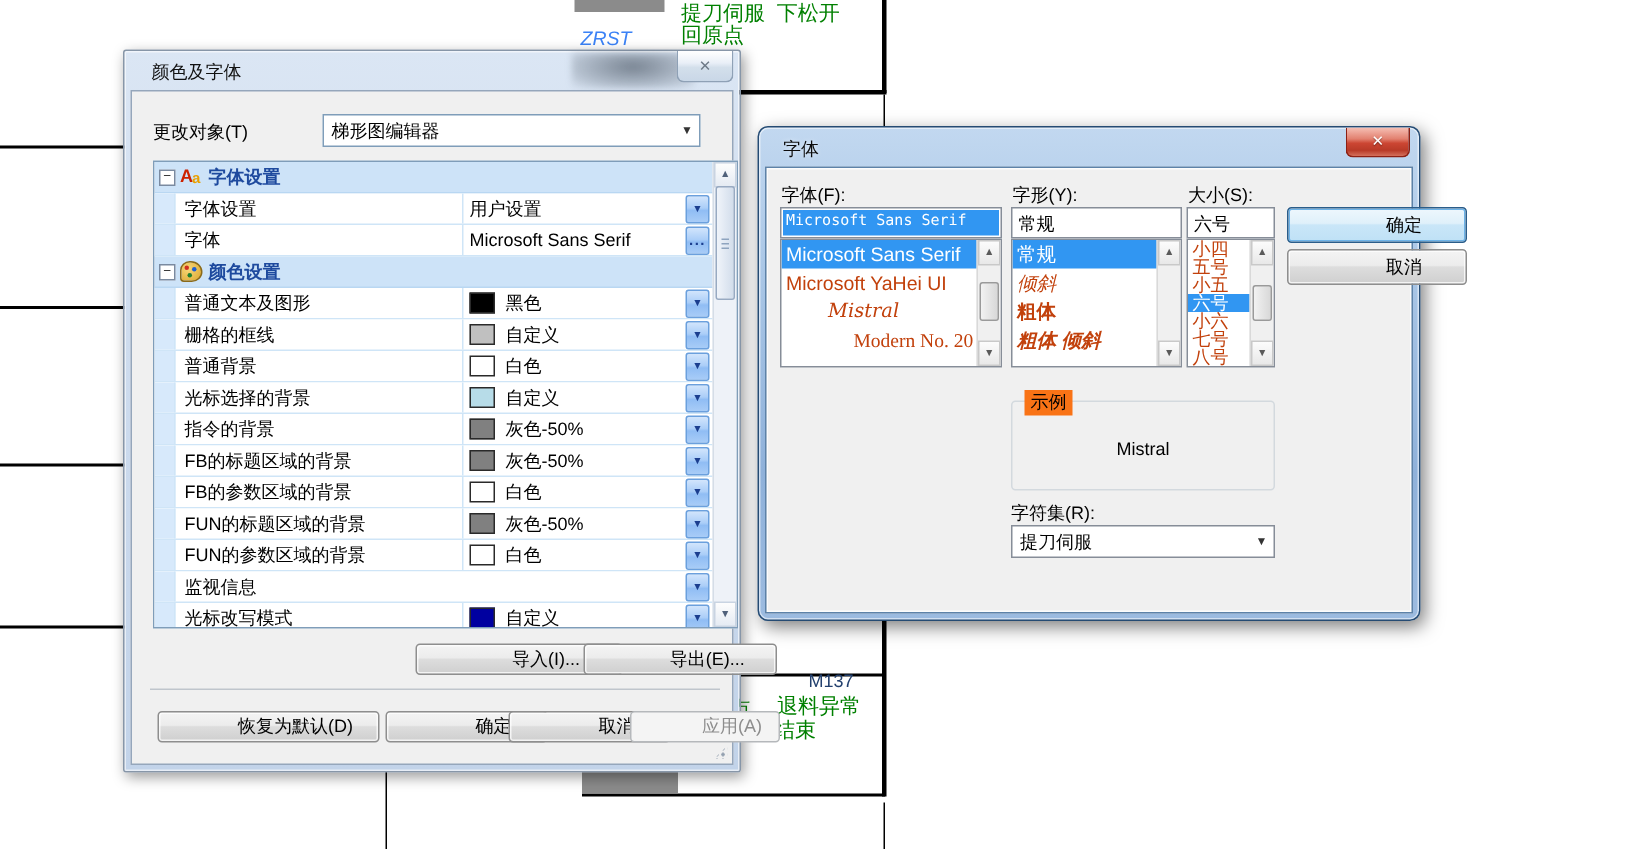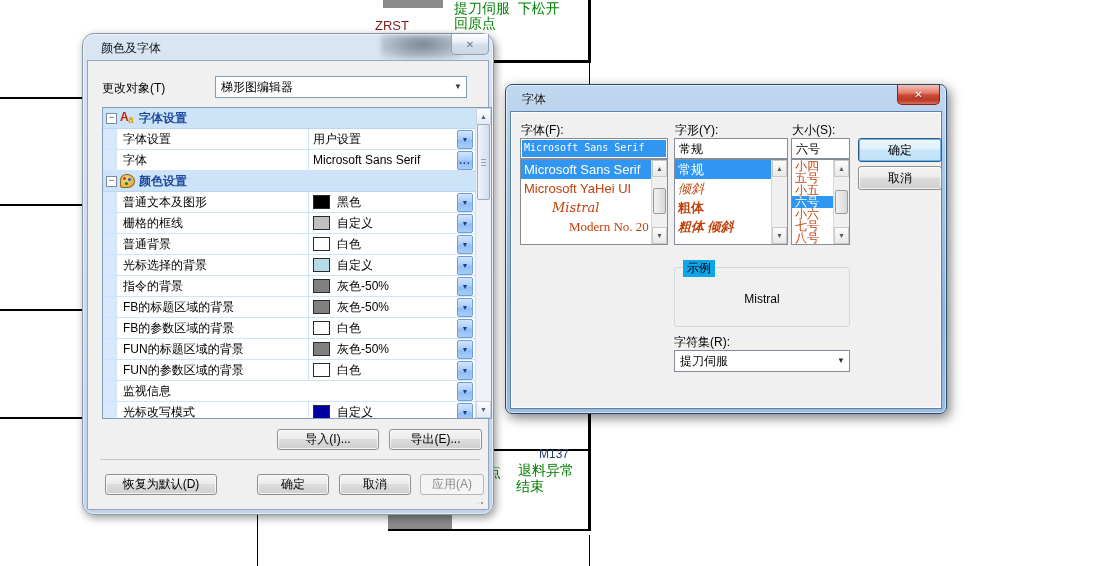--- a/index.html
+++ b/index.html
@@ -6,27 +6,27 @@
   body{width:1101px;height:566px;position:relative;overflow:hidden;background:#ffffff;
        font-family:"Liberation Sans","DejaVu Sans",sans-serif;-webkit-font-smoothing:antialiased;}
   .abs{position:absolute;}
   
   .bgline{position:absolute;background:#000;}
   .bgtext{position:absolute;white-space:pre;line-height:1.05;}
   .graybox{position:absolute;background:#8b8b8b;}
   
   .btn{position:absolute;display:flex;align-items:center;justify-content:center;font-size:12px;color:#000;
        background:linear-gradient(180deg,#f4f4f4,#ececec 45%,#dddddd 50%,#cfcfcf);
-       border:1px solid #8e8e8e;border-radius:3px;box-shadow:inset 0 0 0 1px rgba(255,255,255,.75);cursor:default;}
+       border:1px solid #8e8e8e;border-radius:3px;box-shadow:inset 0 0 0 1px rgba(255,255,255,.75);cursor:default;padding-left:36px;}
   .btn.disabled{color:#8d8d8d;background:#f4f4f4;border-color:#b5b8bb;box-shadow:none;}
   .btn.default{border-color:#2a5d8a;box-shadow:inset 0 0 0 1px #6db3e8;
        background:linear-gradient(180deg,#eef7fd,#dff0fa 45%,#c9e6f8 50%,#bfe1f6);}
   .lab{position:absolute;font-size:12px;color:#000;white-space:nowrap;}
   
-  .dlgL{position:absolute;left:82px;top:33px;width:410px;height:480px;z-index:10;border-radius:12px;
+  .dlgL{position:absolute;left:82px;top:33px;width:410px;height:480px;z-index:10;border-radius:2px;
         border:1px solid #8796a8;background:linear-gradient(180deg,#dbe6f4 0%,#cedcee 40%,#c2d3e9 100%);
         box-shadow:2px 3px 9px rgba(0,0,0,.4), inset 0 0 0 1px rgba(255,255,255,.6);}
   .tbarL{position:absolute;left:0;top:0;right:0;height:26px;}
   .titleL{position:absolute;left:18px;top:6px;font-size:12px;color:#111;}
   .smudge{position:absolute;left:298px;top:1px;width:82px;height:24px;
           background:radial-gradient(ellipse at 50% 40%,rgba(62,74,88,.62),rgba(90,102,116,.25) 70%,transparent 100%);
           filter:blur(2px);}
   .closeL{position:absolute;right:4px;top:0;width:36px;height:20px;border:1px solid #8fa1b6;border-top:none;
           border-radius:0 0 5px 5px;display:flex;align-items:center;justify-content:center;
           background:linear-gradient(180deg,#ffffff,#e9eff7 40%,#d3dfeb 55%,#c9d7e7);color:#6e7a87;
@@ -100,42 +100,42 @@
   .fi3{font-family:"Liberation Serif",serif;margin-left:45px;}
   .si1{font-style:italic;}
   .si2{font-weight:bold;}
   .si3{font-weight:bold;font-style:italic;}
   .lscroll{position:absolute;top:0;right:0;bottom:0;width:15px;background:#f0f0f0;border-left:1px solid #d9d9d9;}
   .lsbtn{position:absolute;left:0;right:0;height:15px;color:#5a5a5a;font-size:7px;display:flex;align-items:center;
          justify-content:center;background:linear-gradient(#fcfcfc,#e8e8e8);border:1px solid #c9c9c9;}
   .lsthumb{position:absolute;left:1px;right:1px;border:1px solid #9a9a9a;border-radius:2px;
          background:linear-gradient(90deg,#f2f2f2,#d8d8d8);}
   .gbox{position:absolute;border:1px solid #d3d9de;border-radius:3px;}
-  .gbox .legend{position:absolute;left:8px;top:-8px;background:#0ea5e9;padding:0 4px;font-size:12px;}
+  .gbox .legend{position:absolute;left:8px;top:-8px;background:#f97316;padding:0 4px;font-size:12px;}
   .gbox .sample{position:absolute;left:0;right:0;top:24px;text-align:center;font-size:12px;color:#000;}
 </style>
 </head>
 <body>
 
 <div class="abs" style="left:0;top:0;width:1101px;height:566px;">
   <div class="bgline" style="left:0;top:97px;width:83px;height:2px;"></div>
   <div class="bgline" style="left:0;top:204px;width:83px;height:2px;"></div>
   <div class="bgline" style="left:0;top:309px;width:83px;height:2px;"></div>
   <div class="bgline" style="left:0;top:417px;width:83px;height:2px;"></div>
   <div class="bgline" style="left:588px;top:0;width:3px;height:62px;"></div>
   <div class="bgline" style="left:473px;top:60px;width:118px;height:3px;"></div>
   <div class="bgline" style="left:589px;top:63px;width:1px;height:21px;"></div>
   <div class="bgline" style="left:588px;top:414px;width:3px;height:117px;"></div>
   <div class="bgline" style="left:494px;top:449px;width:96px;height:2px;"></div>
   <div class="bgline" style="left:388px;top:529px;width:202px;height:2px;"></div>
   <div class="bgline" style="left:589px;top:535px;width:1px;height:31px;"></div>
   <div class="bgline" style="left:257px;top:513px;width:1px;height:53px;"></div>
   <div class="graybox" style="left:383px;top:0;width:60px;height:8px;"></div>
   <div class="graybox" style="left:388px;top:507px;width:64px;height:22px;"></div>
-  <div class="bgtext" style="left:375px;top:19px;font-size:13px;color:#7f1d1d;">ZRST</div>
+  <div class="bgtext" style="left:387px;top:19px;font-size:13px;color:#3b82f6;font-style:italic;">ZRST</div>
   <div class="bgtext" style="left:454px;top:1px;font-size:14px;color:#008000;">提刀伺服  下松开</div>
   <div class="bgtext" style="left:454px;top:16px;font-size:14px;color:#008000;">回原点</div>
   <div class="bgtext" style="left:539px;top:448px;font-size:12px;color:#23406e;">M137</div>
   <div class="bgtext" style="left:487px;top:465px;font-size:14px;color:#008000;">点</div>
   <div class="bgtext" style="left:518px;top:463px;font-size:14px;color:#008000;">退料异常</div>
   <div class="bgtext" style="left:516px;top:479px;font-size:14px;color:#008000;">结束</div>
 </div>
 
 <div class="dlgL">
   <div class="tbarL">

